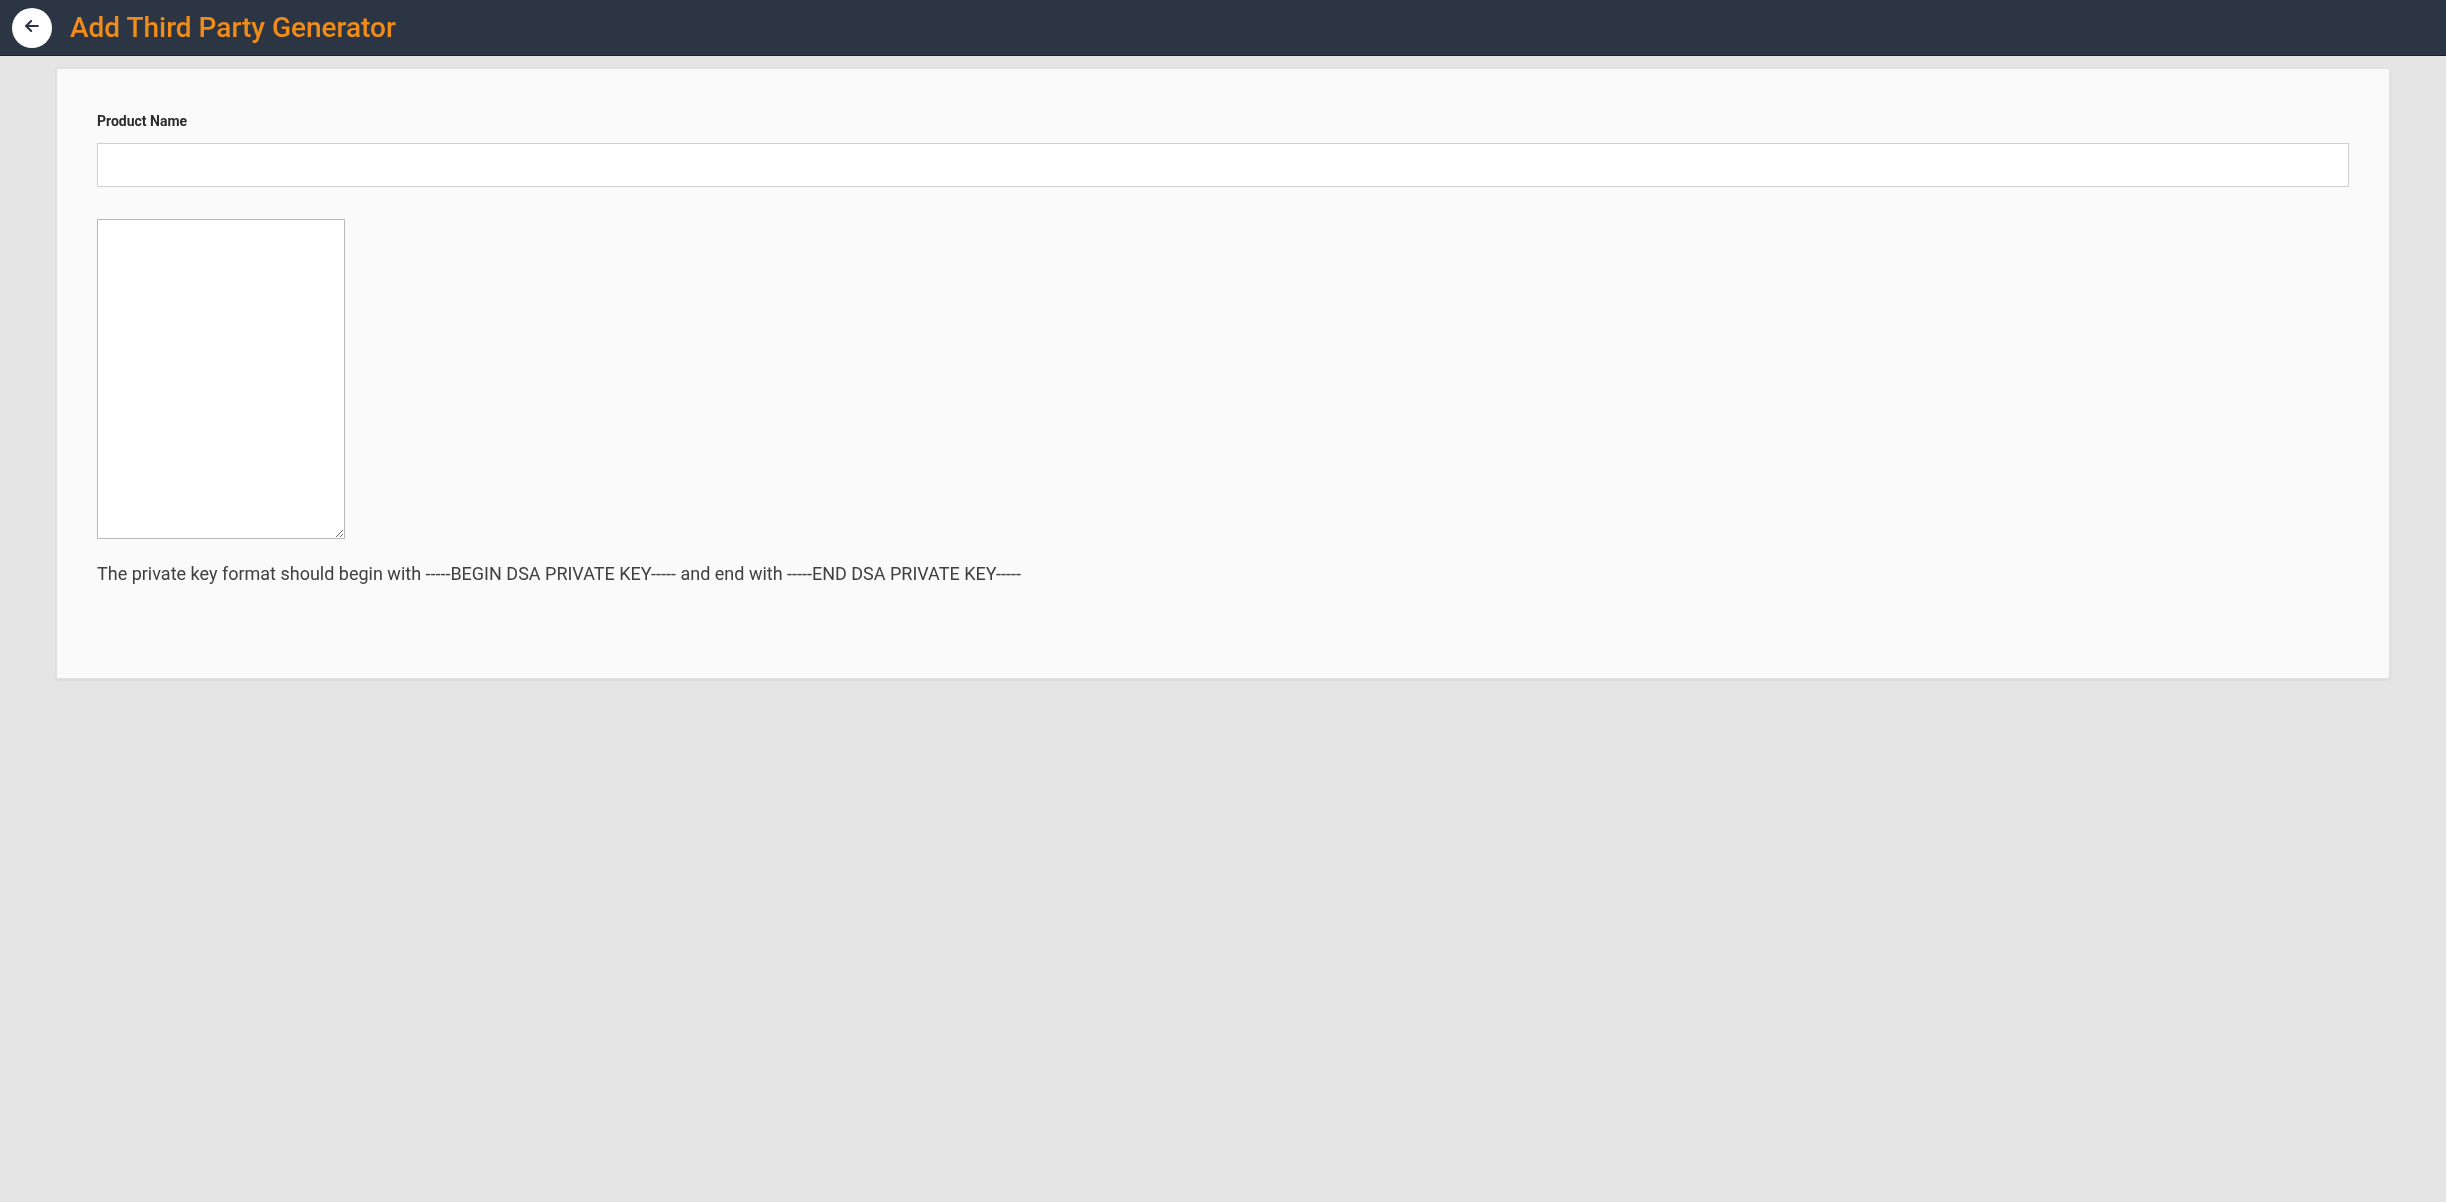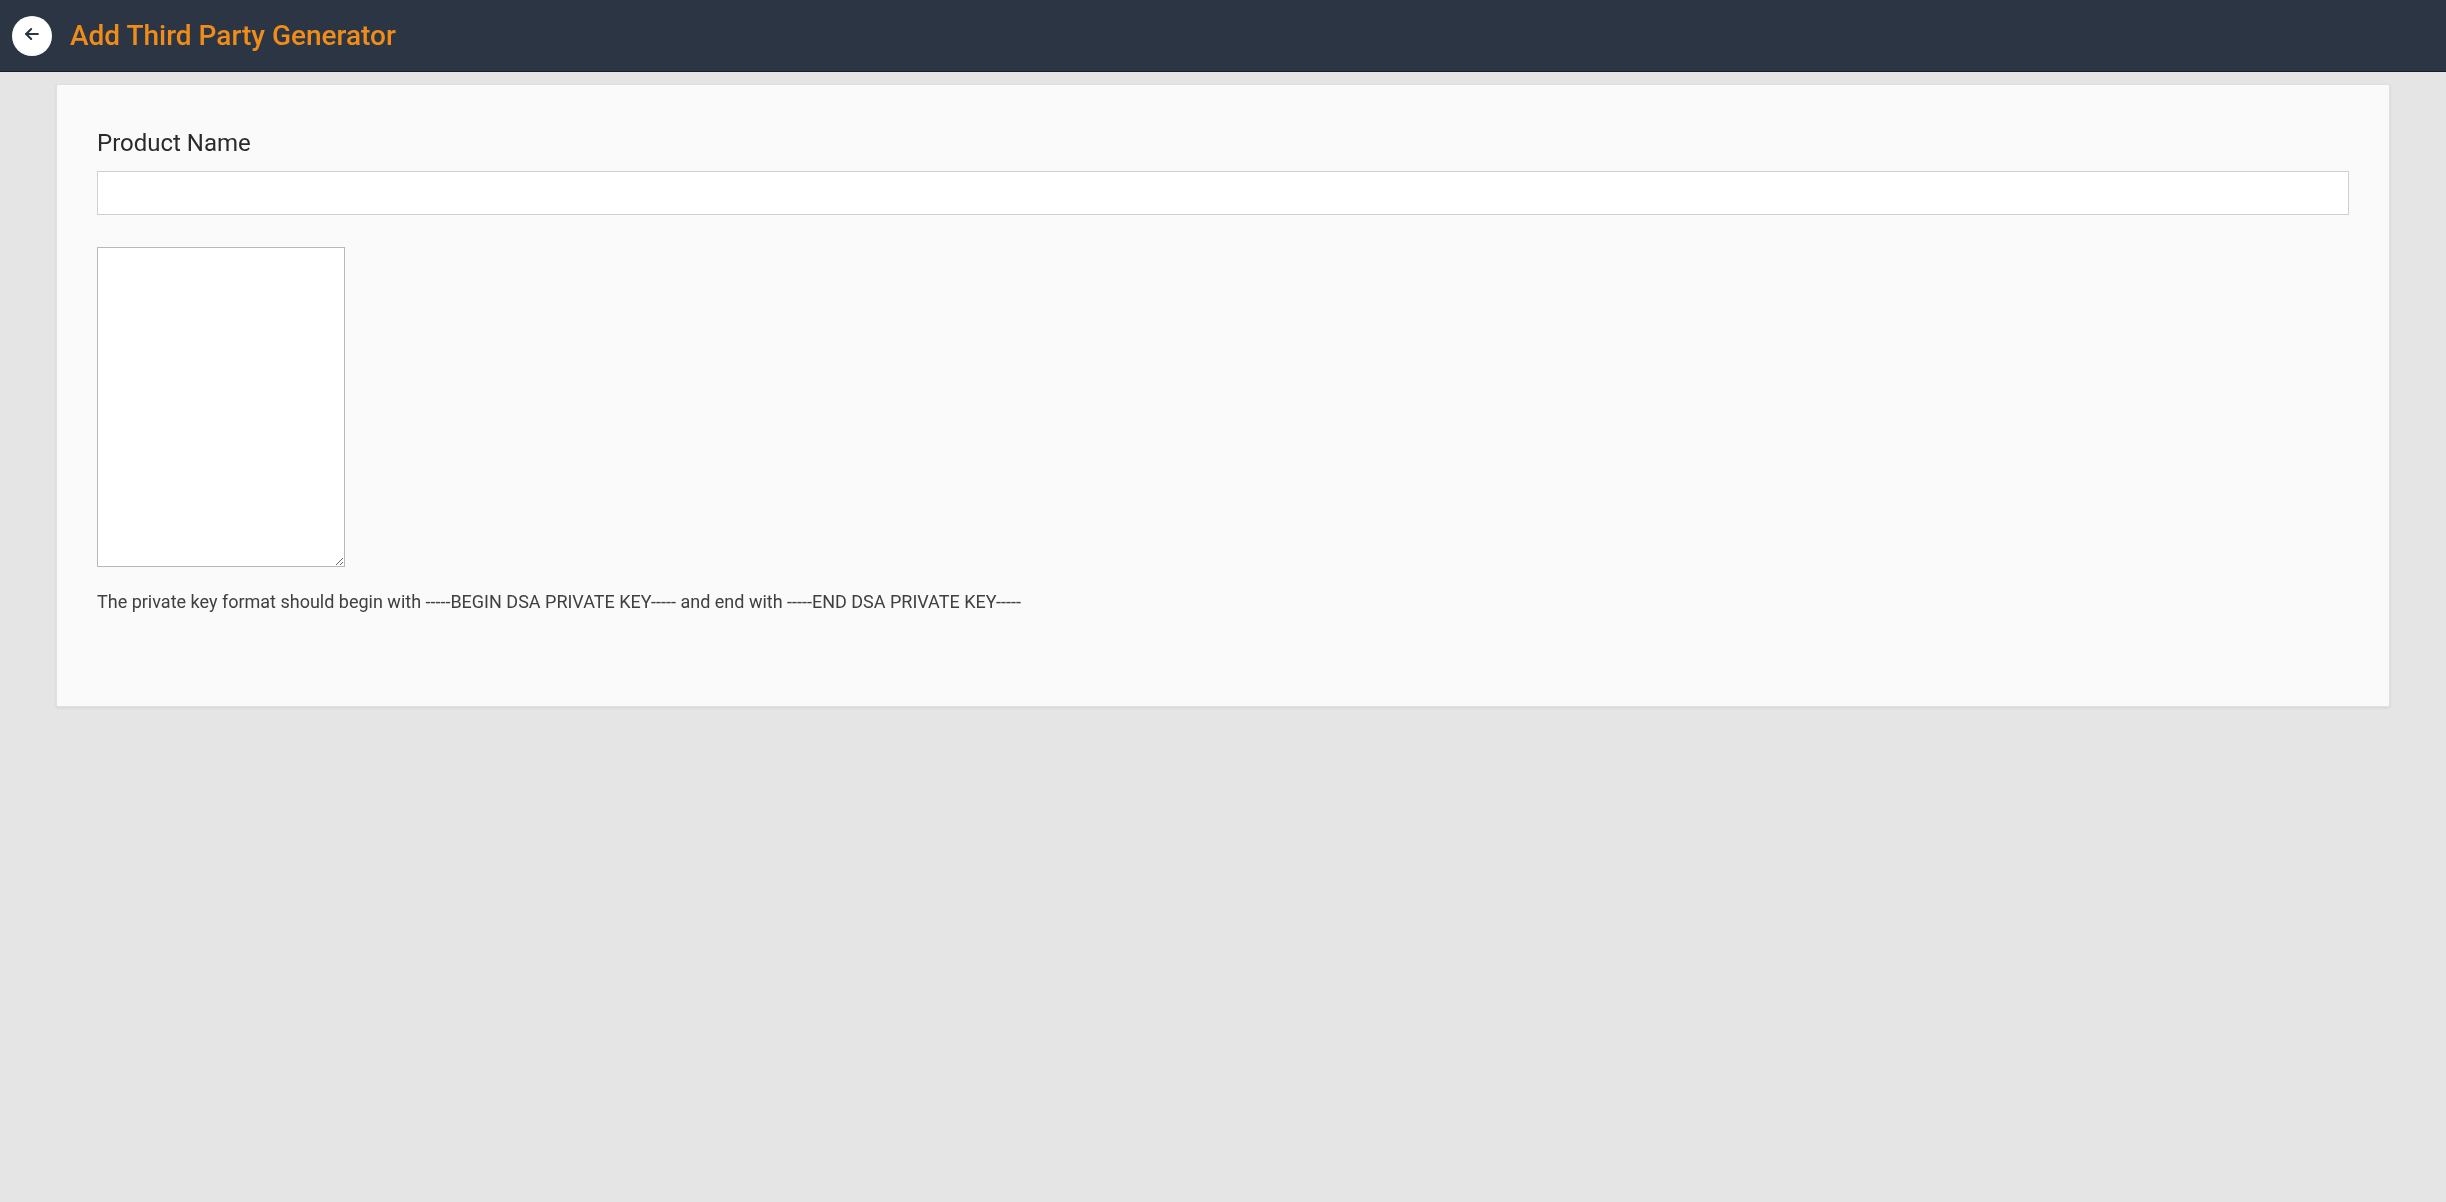--- a/index.html
+++ b/index.html
@@ -7,21 +7,21 @@
       margin: 0;
       padding: 0;
     }
     body {
       font-family: -apple-system, BlinkMacSystemFont, "Segoe UI", Roboto, "Helvetica Neue", Arial, sans-serif;
       background-color: #e5e5e5;
       color: #333;
     }
     .header {
       background-color: #2c3543;
-      height: 72px;
+      height: 56px;
       display: flex;
       align-items: center;
       padding: 0 12px;
       border-bottom: 1px solid #1a1f28;
     }
     .back-button {
       width: 40px;
       height: 40px;
       border-radius: 50%;
       background-color: #ffffff;
@@ -49,22 +49,22 @@
       border: 1px solid #e0e0e0;
       border-radius: 2px;
       box-shadow: 0 1px 3px rgba(0,0,0,0.08);
       padding: 44px 40px 60px 40px;
     }
     .form-group {
       margin-bottom: 32px;
     }
     .form-label {
       display: block;
-      font-size: 24px;
-      font-weight: 400;
+      font-size: 14px;
+      font-weight: 700;
       color: #2b2b2b;
       margin-bottom: 14px;
     }
     .text-input {
       width: 100%;
       height: 44px;
       border: 1px solid #d0d0d0;
       background-color: #ffffff;
       font-size: 16px;
       padding: 8px 10px;

